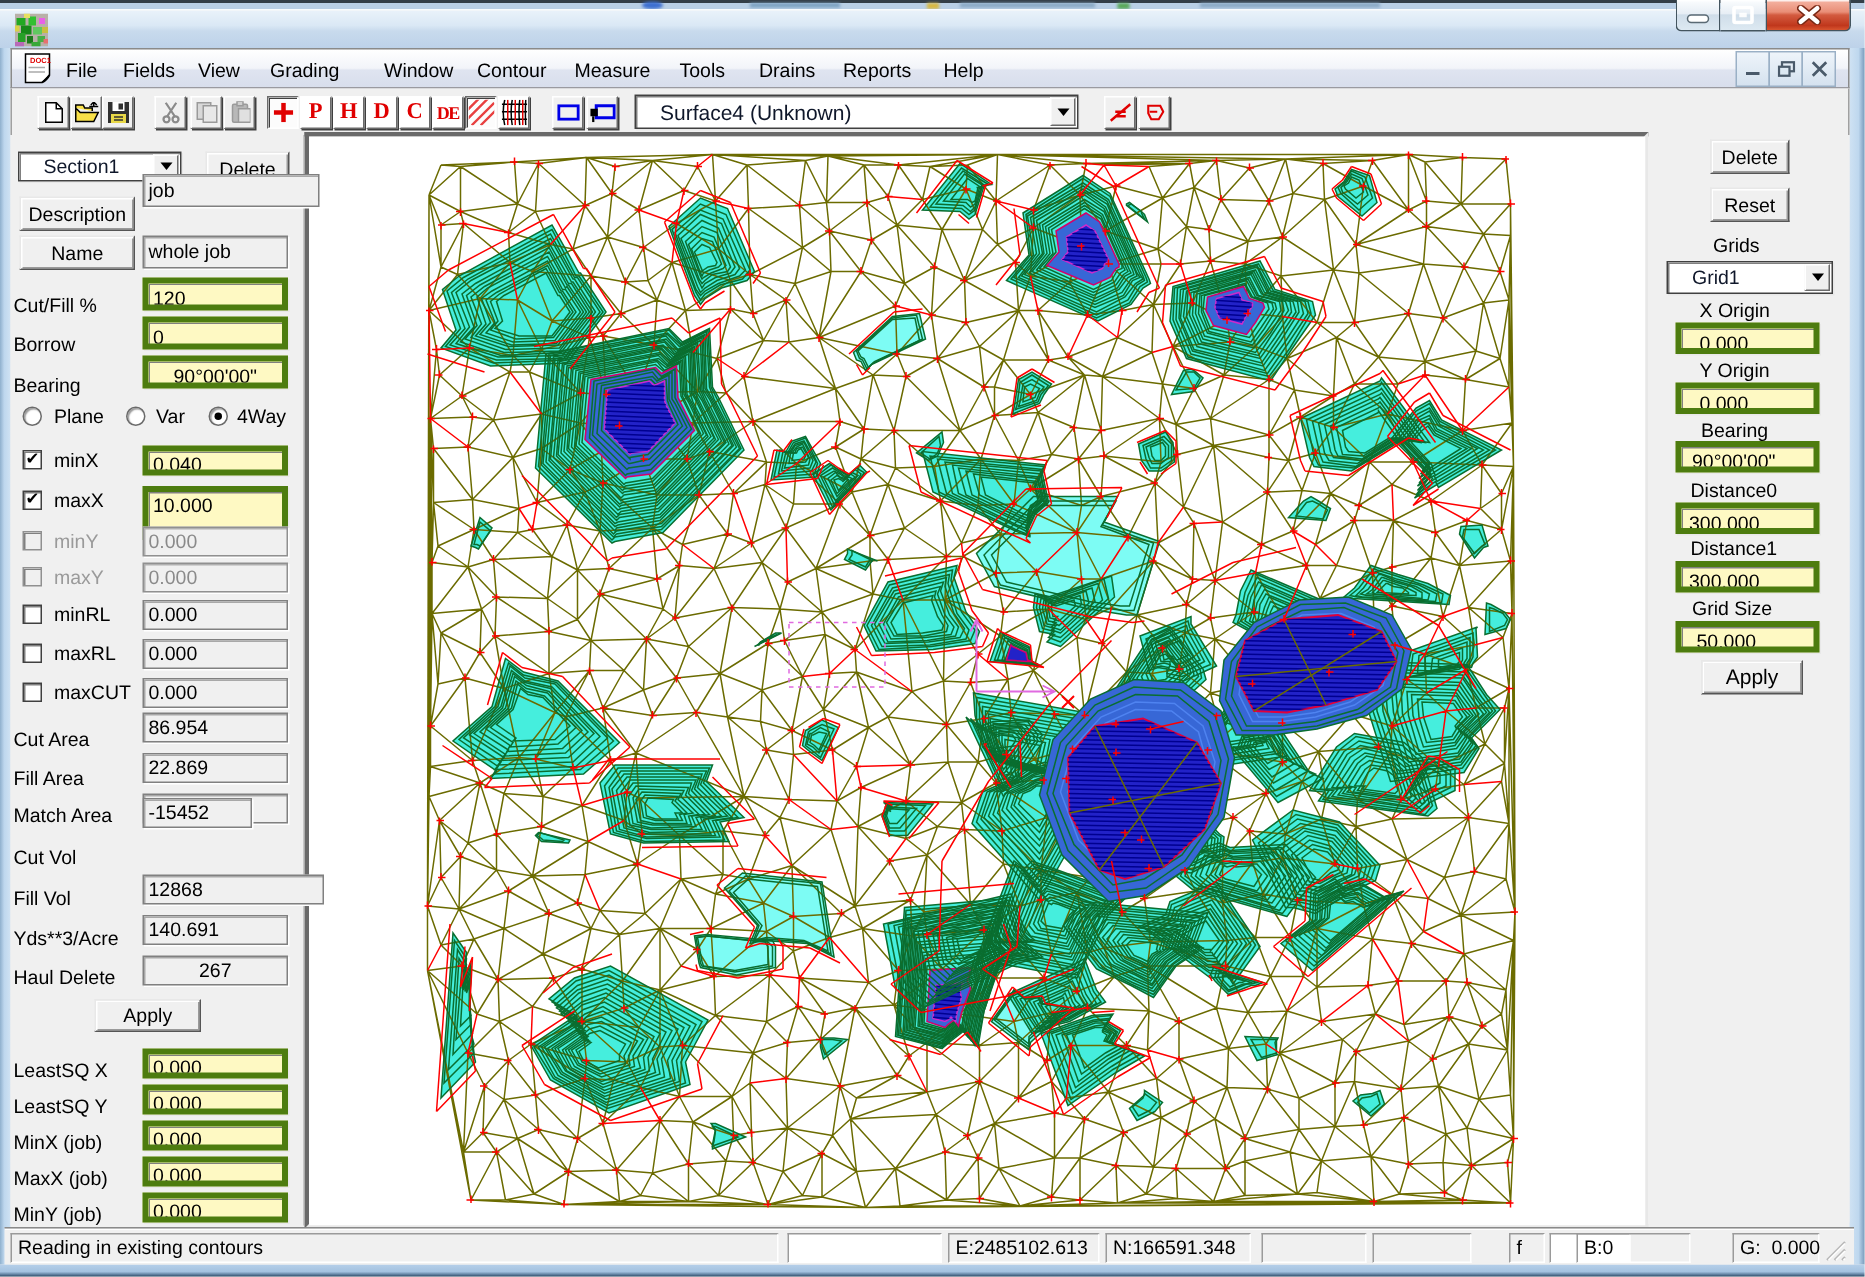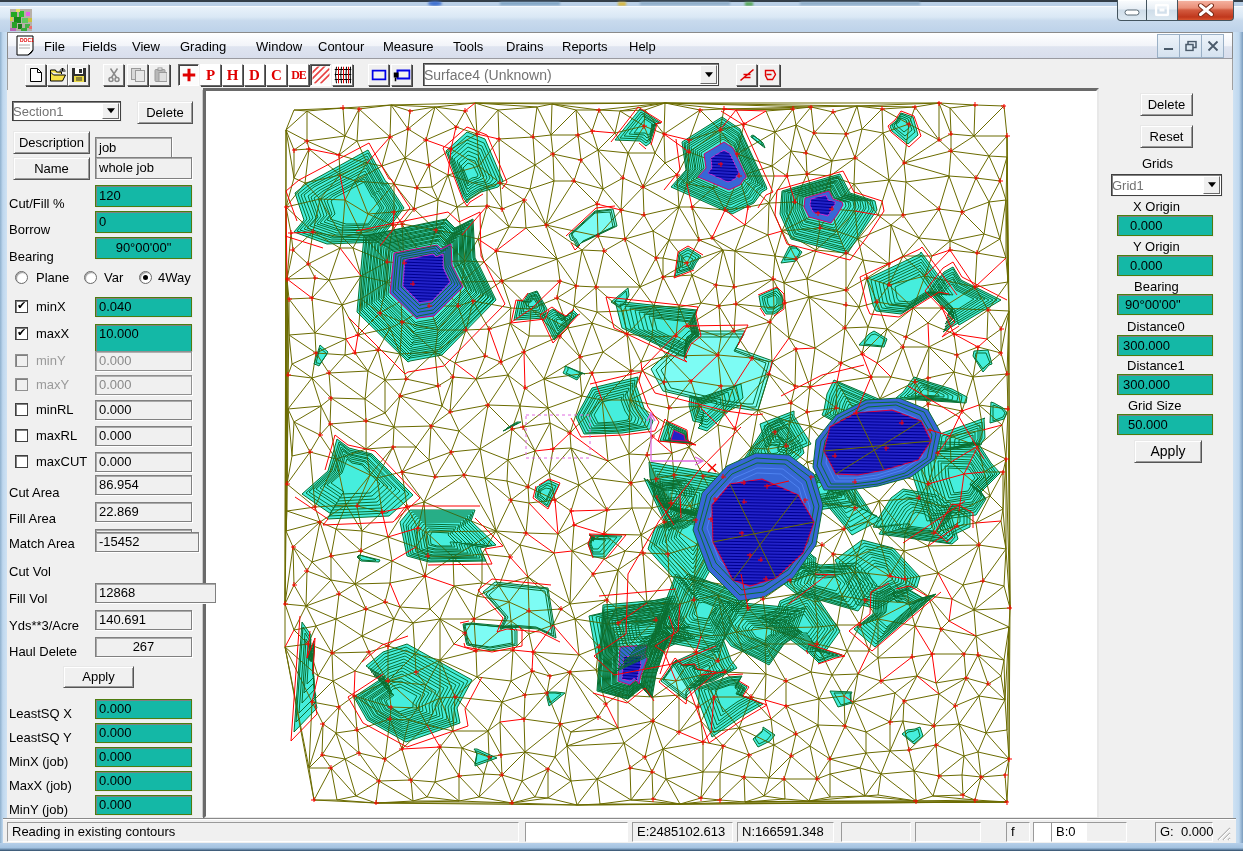--- a/index.html
+++ b/index.html
@@ -31,24 +31,24 @@
 
 #toolbar{position:absolute;left:7px;top:59px;width:1226px;height:31px;background:#f0f0f0;border-left:1px solid #a0a0a0;border-right:1px solid #a0a0a0}
 .tb{position:absolute;top:5px;width:21px;height:22px;background:#f0f0f0;
  border:1px solid;border-color:#fff #6a6a6a #6a6a6a #fff;box-shadow:1px 1px 0 #404040}
 .tb.white{background:#fff}
 .tb.pressed{border-color:#6a6a6a #fff #fff #6a6a6a;box-shadow:inset 1px 1px 0 #404040;background:#fcfcfc}
 .tb .g{position:absolute;left:50%;top:50%;transform:translate(-50%,-50%)}
 .rletter{font-family:"Liberation Serif",serif;font-weight:bold;color:#e00000;font-size:15px;line-height:1}
 
 .combo{position:absolute;background:#fff;border:1px solid #404040;box-shadow:inset 1px 1px 0 #808080, 1px 1px 0 #e8e8e8}
-.combo .txt{position:absolute;left:0;top:50%;transform:translateY(-50%);font-size:13px;color:#737373;white-space:nowrap}
+.combo .txt{position:absolute;left:16px;top:50%;transform:translateY(-50%);font-size:13px;color:#0f172a;white-space:nowrap}
 .combo .btn{position:absolute;right:1px;top:1px;bottom:1px;width:17px;background:#f0f0f0;border:1px solid;border-color:#fff #6a6a6a #6a6a6a #fff}
 .combo .btn:after{content:"";position:absolute;left:50%;top:50%;transform:translate(-50%,-30%);border:4px solid transparent;border-top:5px solid #000}
-.edit{position:absolute;background:#14b8a6;border:1px solid #4d7c0f;box-shadow:inset 1px 1px 0 #808080, 1px 1px 0 #e8e8e8;font-size:13px;color:#000;padding:1px 3px;white-space:nowrap;overflow:hidden}
+.edit{position:absolute;background:#fef9c3;border:4px solid #4d7c0f;box-shadow:inset 1px 1px 0 #808080, 1px 1px 0 #e8e8e8;font-size:13px;color:#000;padding:1px 3px;white-space:nowrap;overflow:hidden}
 .edit.gray{background:#f0f0f0;border:1px solid #808080;box-shadow:inset 1px 1px 0 #a8a8a8, 1px 1px 0 #fff}
 .edit.dis{background:#f0f0f0;color:#8a8a8a;border:1px solid #909090;box-shadow:inset 1px 1px 0 #b0b0b0, 1px 1px 0 #fff}
 .btn3d{position:absolute;background:#f0f0f0;border:1px solid;border-color:#e8e8e8 #555 #555 #e8e8e8;
  box-shadow:inset 1px 1px 0 #fff, inset -1px -1px 0 #9a9a9a;font-size:13px;color:#000;text-align:center}
 .lbl{position:absolute;font-size:13px;color:#000;white-space:nowrap}
 .cb{position:absolute;width:13px;height:13px;background:#fff;border:1px solid #404040;box-shadow:inset 1px 1px 0 #808080}
 .cb.dis{background:#f0f0f0;border-color:#909090}
 .cb.chk:after{content:"\2714";position:absolute;left:1px;top:-2px;font-size:11px;color:#000}
 .radio{position:absolute;width:13px;height:13px;border-radius:50%;background:#fff;border:1px solid #6a6a6a;box-shadow:inset 1px 1px 1px #9a9a9a}
 .radio.sel:after{content:"";position:absolute;left:3px;top:3px;width:5px;height:5px;border-radius:50%;background:#000}
@@ -919,21 +919,21 @@
 <path d="M502 373l8 8M510 373l-8 8" stroke="#f00" stroke-width="1.3" fill="none"></path>
 </svg>
     </div>
 
 <div class="combo" style="left:12px;top:101px;width:109px;height:20px">
       <span class="txt">Section1</span>
       <span class="btn"></span>
     </div>
 <div class="btn3d" style="left:137px;top:101px;width:56px;height:23px;line-height:21px">Delete</div>
 <div class="btn3d" style="left:13px;top:131px;width:77px;height:23px;line-height:21px">Description</div>
-<div class="edit gray" style="left:95px;top:137px;width:77px;height:22px;line-height:18px">job</div>
+<div class="edit gray" style="left:95px;top:116px;width:118px;height:22px;line-height:18px">job</div>
 <div class="btn3d" style="left:13px;top:157px;width:77px;height:23px;line-height:21px">Name</div>
 <div class="edit gray" style="left:95px;top:157px;width:97px;height:22px;line-height:18px">whole job</div>
 <div class="lbl" style="left:9px;top:196px">Cut/Fill %</div>
 <div class="edit" style="left:95px;top:185px;width:97px;height:22px;line-height:18px">120</div>
 <div class="lbl" style="left:9px;top:222px">Borrow</div>
 <div class="edit" style="left:95px;top:211px;width:97px;height:22px;line-height:18px">0</div>
 <div class="lbl" style="left:9px;top:249px">Bearing</div>
 <div class="edit" style="left:95px;top:237px;width:97px;height:22px;line-height:18px;text-align:center">90°00'00"</div>
 <div class="radio" style="left:15px;top:271px"></div>
     <div class="lbl" style="left:36px;top:270px">Plane</div>
@@ -962,21 +962,21 @@
 <div class="cb" style="left:15px;top:455px"></div>
     <div class="lbl" style="left:36px;top:454px">maxCUT</div>
 <div class="edit gray" style="left:95px;top:452px;width:97px;height:20px;line-height:16px">0.000</div>
 <div class="lbl" style="left:9px;top:485px">Cut Area</div>
 <div class="edit gray" style="left:95px;top:475px;width:97px;height:20px;line-height:16px">86.954</div>
 <div class="lbl" style="left:9px;top:511px">Fill Area</div>
 <div class="edit gray" style="left:95px;top:502px;width:97px;height:20px;line-height:16px">22.869</div>
 <div class="lbl" style="left:9px;top:536px">Match Area</div>
 <div class="edit gray" style="left:95px;top:529px;width:97px;height:20px;line-height:16px">0.004</div>
 <div class="lbl" style="left:9px;top:564px">Cut Vol</div>
-<div class="edit gray" style="left:95px;top:532px;width:104px;height:20px;line-height:16px">-15452</div>
+<div class="edit gray" style="left:95px;top:532px;width:73px;height:20px;line-height:16px">-15452</div>
 <div class="lbl" style="left:9px;top:591px">Fill Vol</div>
 <div class="edit gray" style="left:95px;top:583px;width:121px;height:20px;line-height:16px">12868</div>
 <div class="lbl" style="left:9px;top:618px">Yds**3/Acre</div>
 <div class="edit gray" style="left:95px;top:610px;width:97px;height:20px;line-height:16px">140.691</div>
 <div class="lbl" style="left:9px;top:644px">Haul Delete</div>
 <div class="edit gray" style="left:95px;top:637px;width:97px;height:20px;line-height:16px;text-align:center">267</div>
 <div class="btn3d" style="left:63px;top:666px;width:71px;height:22px;line-height:20px">Apply</div>
 <div class="lbl" style="left:9px;top:706px">LeastSQ X</div>
 <div class="edit" style="left:95px;top:699px;width:97px;height:20px;line-height:16px">0.000</div>
 <div class="lbl" style="left:9px;top:730px">LeastSQ Y</div>

